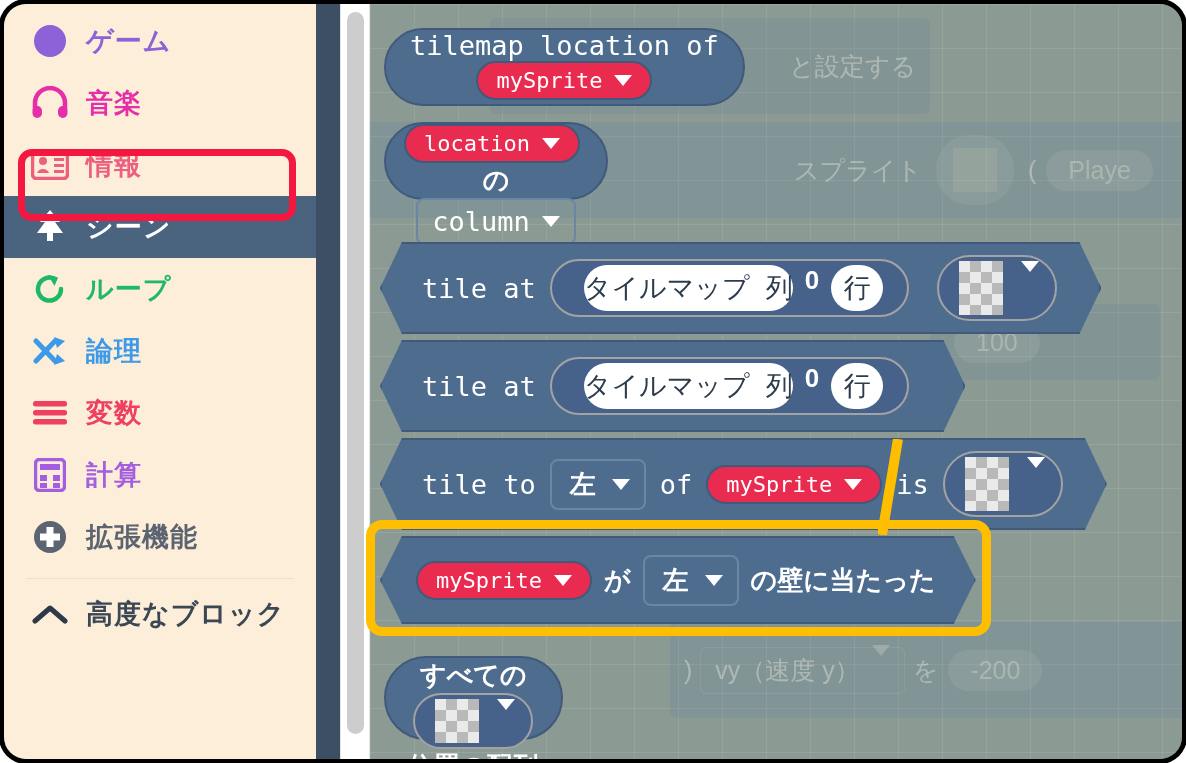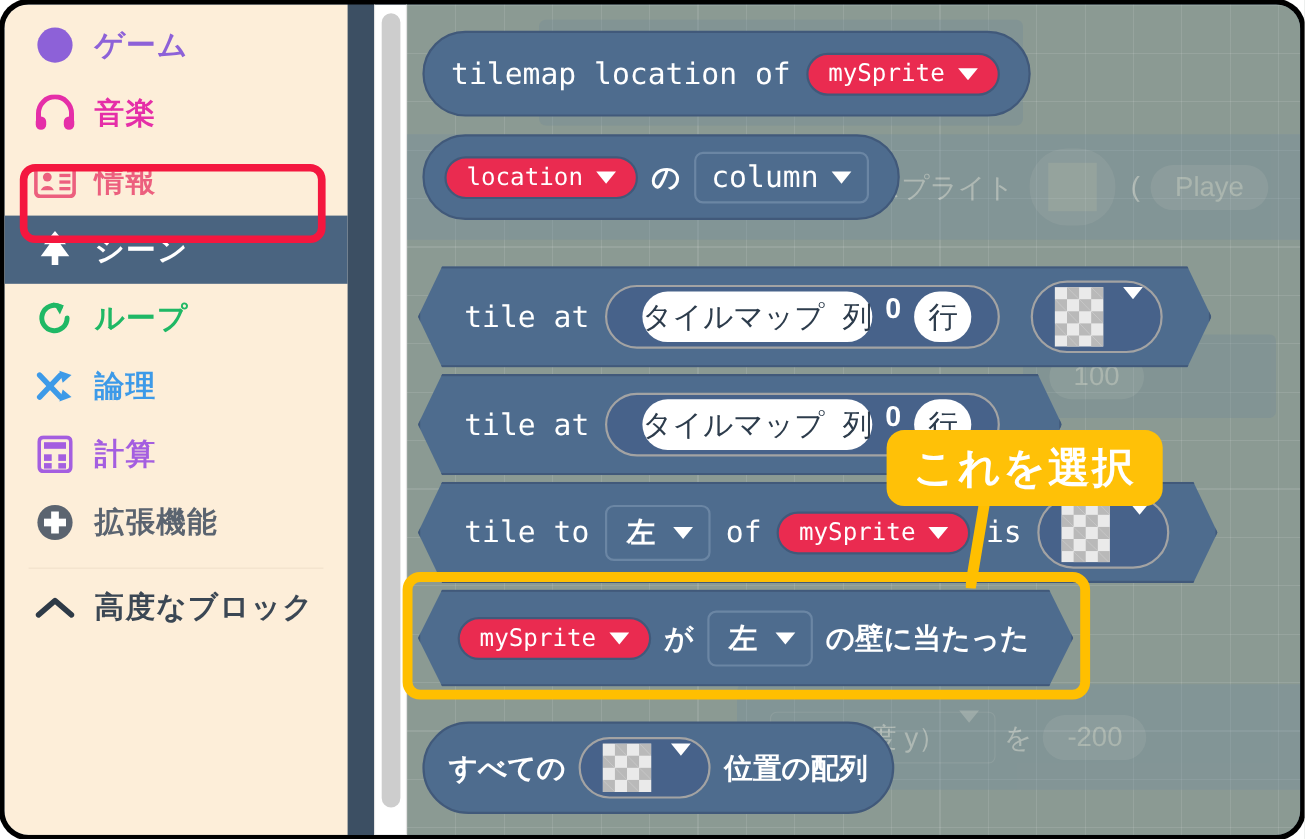--- a/index.html
+++ b/index.html
@@ -186,20 +186,21 @@
     font-size: 26px;
     padding: 0 4px;
   }
 
   
   .blk.oval {
     background: #4e6c8e;
     border: 2px solid #41597a;
     border-radius: 999px;
     padding: 0 18px;
+    flex-direction: column;
   }
   
   .blk.hex {
     background: #4e6c8e;
     border: 2px solid #41597a;
     padding: 0 34px;
     clip-path: polygon(22px 0, calc(100% - 22px) 0, 100% 50%, calc(100% - 22px) 100%, 22px 100%, 0 50%);
   }
 
   
@@ -373,20 +374,30 @@
           <svg width="34" height="30" viewBox="0 0 34 30">
             <path d="M3 5 L22 25" stroke="#3d9ae8" stroke-width="5" stroke-linecap="round"></path>
             <path d="M3 25 L22 5" stroke="#3d9ae8" stroke-width="5" stroke-linecap="round"></path>
             <path d="M21 1 L32 5 L24 12 Z" fill="#3d9ae8"></path>
             <path d="M21 29 L32 25 L24 18 Z" fill="#3d9ae8"></path>
           </svg>
         </span>
         <span class="lbl" style="color:#3d9ae8">論理</span>
       </div>
 
+      <div class="cat">
+        <span class="ic">
+          <svg width="36" height="28" viewBox="0 0 36 28">
+            <rect x="1" y="2" width="34" height="5.5" rx="2.5" fill="#ef4060"></rect>
+            <rect x="1" y="11" width="34" height="5.5" rx="2.5" fill="#ef4060"></rect>
+            <rect x="1" y="20" width="34" height="5.5" rx="2.5" fill="#ef4060"></rect>
+          </svg>
+        </span>
+        <span class="lbl" style="color:#ef4060">変数</span>
+      </div>
 
       <div class="cat">
         <span class="ic">
           <svg width="32" height="34" viewBox="0 0 32 34">
             <rect x="1.5" y="1.5" width="29" height="31" rx="4" fill="none" stroke="#a45ee0" stroke-width="3.5"></rect>
             <rect x="6" y="6" width="20" height="6" fill="#a45ee0"></rect>
             <rect x="6" y="17" width="7" height="6" fill="#a45ee0"></rect>
             <rect x="19" y="17" width="7" height="6" fill="#a45ee0"></rect>
             <rect x="6" y="25" width="7" height="5" fill="#a45ee0"></rect>
             <rect x="19" y="25" width="7" height="5" fill="#a45ee0"></rect>
@@ -544,16 +555,15 @@
 
     </div>
   </div>
 
   <svg class="callout-tail" viewBox="0 0 26 96" preserveAspectRatio="none">
     <path d="M20 0 L4 96" stroke="#ffbf00" stroke-width="10" fill="none"></path>
   </svg>
 
   <div class="yellow-box"></div>
 
-  <div class="callout">これを選択</div>
 
  </div>
 </div>
 
 </body></html>

